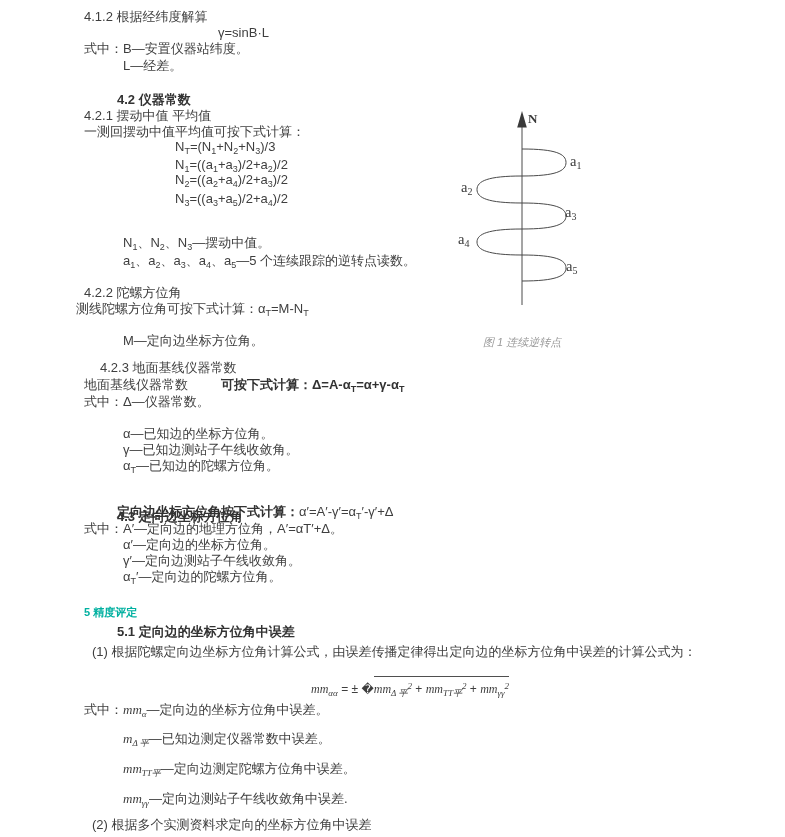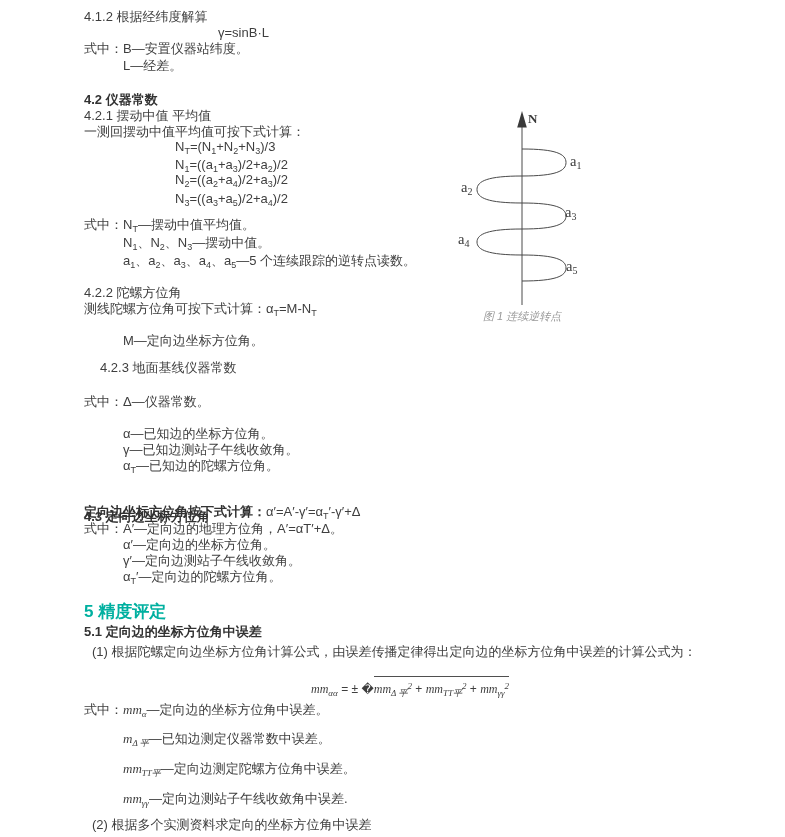--- a/index.html
+++ b/index.html
@@ -3,57 +3,57 @@
 <meta charset="utf-8">
 <style>
   * { margin:0; padding:0; box-sizing:border-box; }
   html,body { background:#ffffff; }
   .page {
     position:relative; width:785px; height:837px; background:#ffffff;
     font-family:"Liberation Sans","DejaVu Sans",sans-serif;
     color:#3e3e3e; overflow:hidden;
   }
   .ln { position:absolute; white-space:nowrap; font-size:13px; line-height:16px;text-align:center; }
-  .b  { font-weight:700; color:#323232; }
-  .teal { color:#00b0a0; font-weight:700; font-size:17px; }
+  .b  { font-weight:700; color:#323232;margin-left:33px; }
+  .teal { color:#00b0a0; font-weight:700; font-size:11px; }
   .sub { font-size:9px; vertical-align:-3px; }
   .sup { font-size:9px; vertical-align:4px; }
   .math { font-family:"Liberation Serif","DejaVu Serif",serif; font-style:italic; }
   .radicand { display:inline-block; border-top:1px solid #4f4f4f; padding-top:1px; }
   .rep { font-family:"DejaVu Sans",sans-serif; font-style:normal; }
-  .cap { font-style:italic; color:#999999; font-size:11px; }
+  .cap { font-style:italic; color:#999999; font-size:11px;margin-top:26px; }
   svg.fig { position:absolute; left:440px; top:105px; width:235px; height:210px; }
   svg.fig text { font-family:"Liberation Serif","DejaVu Serif",serif; fill:#3a3a3a; }
 </style>
 </head>
 <body>
 
 <div class="page">
 
   <div class="ln" style="left:84px;top:9px">4.1.2 根据经纬度解算</div>
   <div class="ln" style="left:218px;top:25px">γ=sinB·L</div>
   <div class="ln" style="left:84px;top:41px">式中：B—安置仪器站纬度。</div>
   <div class="ln" style="left:123px;top:58px">L—经差。</div>
 
   <div class="ln b" style="left:84px;top:92px">4.2 仪器常数</div>
   <div class="ln" style="left:84px;top:108px">4.2.1 摆动中值 平均值</div>
   <div class="ln" style="left:84px;top:124px">一测回摆动中值平均值可按下式计算：</div>
   <div class="ln" style="left:175px;top:139px"><span>N</span><span class="sub">T</span><span>=(N</span><span class="sub">1</span><span>+N</span><span class="sub">2</span><span>+N</span><span class="sub">3</span><span>)/3</span></div>
   <div class="ln" style="left:175px;top:157px"><span>N</span><span class="sub">1</span><span>=((a</span><span class="sub">1</span><span>+a</span><span class="sub">3</span><span>)/2+a</span><span class="sub">2</span><span>)/2</span></div>
   <div class="ln" style="left:175px;top:172px"><span>N</span><span class="sub">2</span><span>=((a</span><span class="sub">2</span><span>+a</span><span class="sub">4</span><span>)/2+a</span><span class="sub">3</span><span>)/2</span></div>
   <div class="ln" style="left:175px;top:191px"><span>N</span><span class="sub">3</span><span>=((a</span><span class="sub">3</span><span>+a</span><span class="sub">5</span><span>)/2+a</span><span class="sub">4</span><span>)/2</span></div>
-  <div class="ln" style="left:84px;top:217px"><span>式中：N</span><span class="sub">T</span><span>—摆动中值平均值。</span></div>
   <div class="ln" style="left:123px;top:235px"><span>N</span><span class="sub">1</span><span>、N</span><span class="sub">2</span><span>、N</span><span class="sub">3</span><span>—摆动中值。</span></div>
   <div class="ln" style="left:123px;top:253px"><span>a</span><span class="sub">1</span><span>、a</span><span class="sub">2</span><span>、a</span><span class="sub">3</span><span>、a</span><span class="sub">4</span><span>、a</span><span class="sub">5</span><span>—5 个连续跟踪的逆转点读数。</span></div>
 
   <div class="ln" style="left:84px;top:285px">4.2.2 陀螺方位角</div>
-  <div class="ln" style="left:84px;top:301px"><span>测线陀螺方位角可按下式计算：α</span><span class="sub">T</span><span>=M-N</span><span class="sub">T</span></div>
+  <div class="ln" style="left:76px;top:301px"><span>测线陀螺方位角可按下式计算：α</span><span class="sub">T</span><span>=M-N</span><span class="sub">T</span></div>
   <div class="ln" style="left:123px;top:333px">M—定向边坐标方位角。</div>
 
   <div class="ln" style="left:100px;top:360px">4.2.3 地面基线仪器常数</div>
+  <div class="ln" style="left:84px;top:377px"><span>地面基线仪器常数</span><span class="b"><span>可按下式计算：Δ=A-α</span><span class="sub">T</span><span>=α+γ-α</span><span class="sub">T</span></span></div>
   <div class="ln" style="left:84px;top:394px">式中：Δ—仪器常数。</div>
   <div class="ln" style="left:123px;top:426px">α—已知边的坐标方位角。</div>
   <div class="ln" style="left:123px;top:442px">γ—已知边测站子午线收敛角。</div>
   <div class="ln" style="left:123px;top:458px"><span>α</span><span class="sub">T</span><span>—已知边的陀螺方位角。</span></div>
 
   <div class="ln b" style="left:84px;top:509px">4.3 定向边坐标方位角</div>
   <div class="ln" style="left:84px;top:504px"><span class="b">定向边坐标方位角按下式计算：</span><span><span>α′=A′-γ′=α</span><span class="sub">T</span><span>′-γ′+Δ</span></span></div>
   <div class="ln" style="left:84px;top:521px">式中：A′—定向边的地理方位角，A′=αT′+Δ。</div>
   <div class="ln" style="left:123px;top:537px">α′—定向边的坐标方位角。</div>
   <div class="ln" style="left:123px;top:553px">γ′—定向边测站子午线收敛角。</div>

